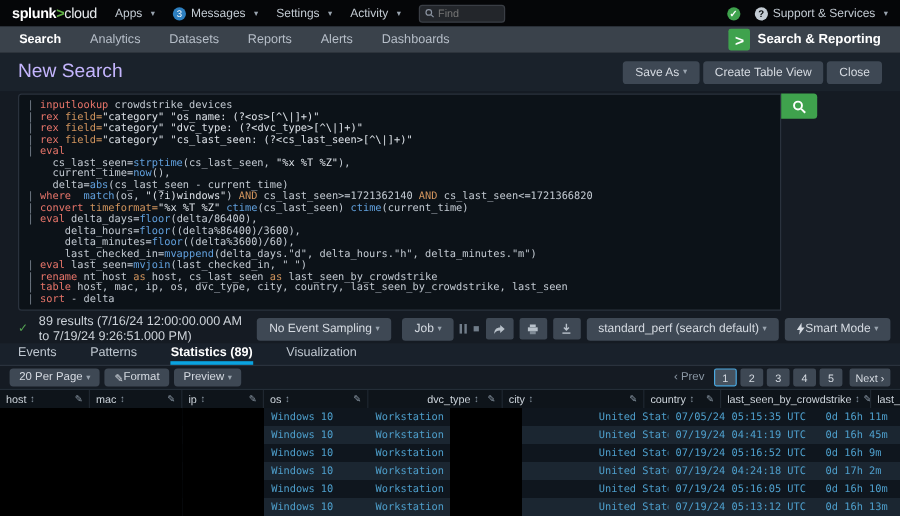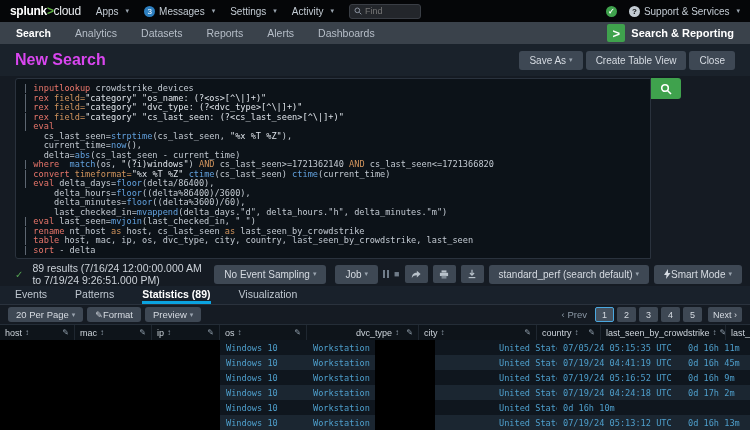--- a/index.html
+++ b/index.html
@@ -18,21 +18,21 @@
   .topbar-right{margin-left:auto;display:flex;align-items:center;gap:12px}
   .status-dot{width:11px;height:11px;border-radius:50%;background:#3fa24d;color:#fff;font-size:8px;display:flex;align-items:center;justify-content:center;font-weight:bold}
   .qmark{width:11px;height:11px;border-radius:50%;background:#c3cbd3;color:#050608;font-size:8px;display:flex;align-items:center;justify-content:center;font-weight:bold}
   
   .appbar{height:22px;background:#3a424b;display:flex;align-items:center;padding:0 16px;gap:24px;font-size:10.5px;color:#b6bec8}
   .appbar-item.active{color:#fff;font-weight:bold}
   .appbar-right{margin-left:auto;display:flex;align-items:center;gap:6px;color:#fff;font-weight:bold;font-size:11px}
   .app-logo{width:18px;height:18px;background:#3fa24d;color:#fff;display:flex;align-items:center;justify-content:center;font-weight:bold;font-size:13px;border-radius:2px}
   
   .hdrband{height:32px;display:flex;align-items:center;padding:0 15px;background:#1a222b}
-  .page-title{font-size:16px;font-weight:bold;color:#d946ef}
+  .page-title{font-size:16px;font-weight:normal;color:#c4b5fd}
   .hdr-buttons{margin-left:auto;display:flex;gap:3px}
   .btn{background:#3e4854;color:#d6dbe2;border:none;border-radius:3px;font-size:10px;padding:4px 10px;display:inline-flex;align-items:center;gap:0;font-family:"Liberation Sans",sans-serif;cursor:pointer;white-space:nowrap}
   
   .query-section{height:186px;display:flex;align-items:flex-start;padding:2px 6px 0 15px}
   .querybox{flex:0 0 636px;height:181px;background:#0c1218;border:1px solid #2a323d;border-radius:3px 0 0 3px;padding:5px 7px;font-family:"DejaVu Sans Mono",monospace;font-size:8.6px;line-height:9.5px;white-space:pre;overflow:hidden}
   .q-p{color:#78828e}.q-c{color:#e8756a}.q-a{color:#d1945d}.q-s{color:#dde2e8}.q-f{color:#61a0dd}.q-k{color:#d1945d}.q-t{color:#c3cad2}
   .time-btn{height:21px;border-radius:0;background:#3e4854;font-size:10px}
   .search-btn{width:30px;height:21px;background:#3fa24d;border:none;border-radius:0 3px 3px 0;display:flex;align-items:center;justify-content:center;cursor:pointer}
   
   .statusbar{height:24px;display:flex;align-items:center;padding:0 8px 0 15px;gap:9px;font-size:10.5px}
@@ -331,20 +331,21 @@
     <div class="tr odd">
       <div class="td redacted" style="flex: 0 0 75px;"></div>
       <div class="td redacted" style="flex: 0 0 77px;"></div>
       <div class="td redacted" style="flex: 0 0 68px;"></div>
       <div class="td" style="flex: 0 0 87px;">Windows 10</div>
       <div class="td" style="flex: 0 0 68px;">Workstation</div>
       <div class="td" style="padding: 0px; flex: 0 0 118px;">
         <div class="blackbox"></div>
       </div>
       <div class="td" style="flex: 0 0 64px;">United States</div>
+      <div class="td" style="flex: 0 0 125px;">07/19/24 05:16:05 UTC</div>
       <div class="td" style="flex: 0 0 68px;">0d 16h 10m</div>
     </div>
     <div class="tr even">
       <div class="td redacted" style="flex: 0 0 75px;"></div>
       <div class="td redacted" style="flex: 0 0 77px;"></div>
       <div class="td redacted" style="flex: 0 0 68px;"></div>
       <div class="td" style="flex: 0 0 87px;">Windows 10</div>
       <div class="td" style="flex: 0 0 68px;">Workstation</div>
       <div class="td" style="padding: 0px; flex: 0 0 118px;">
         <div class="blackbox"></div>

